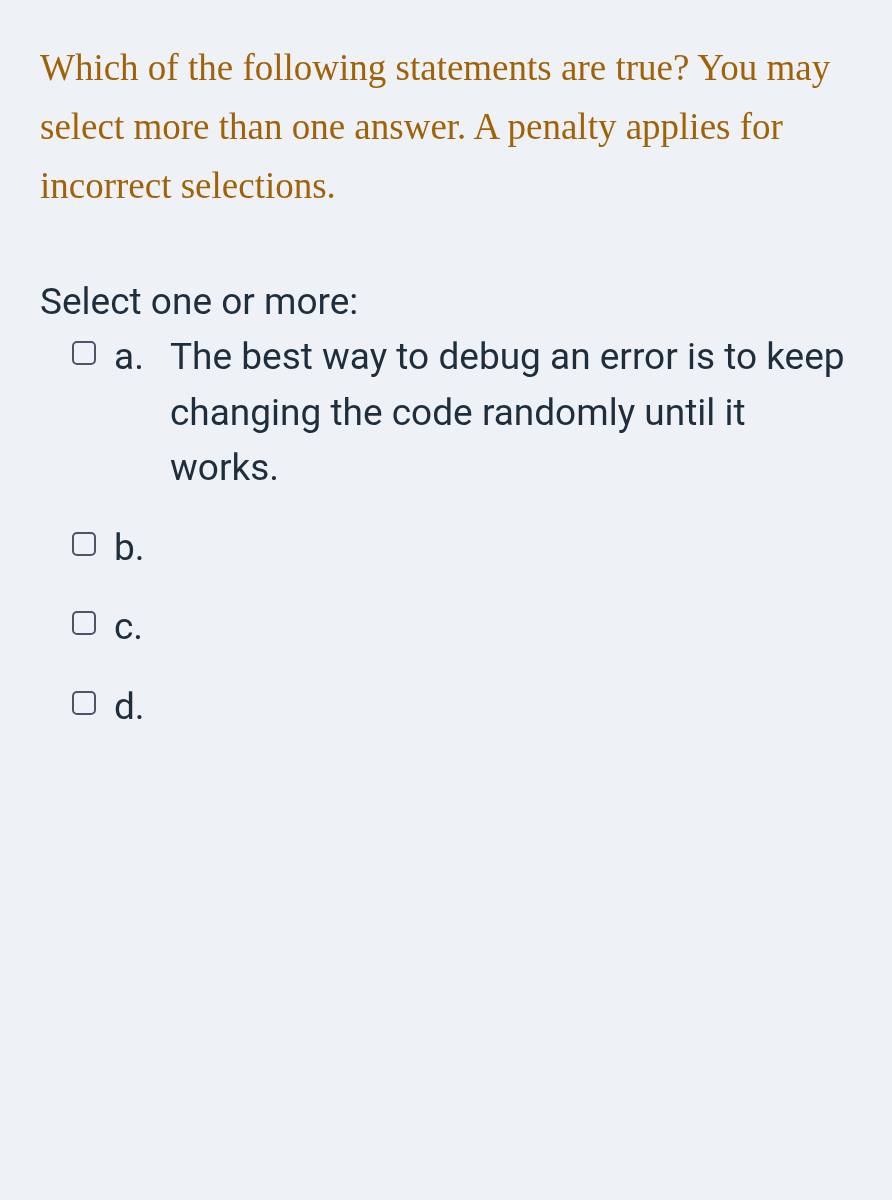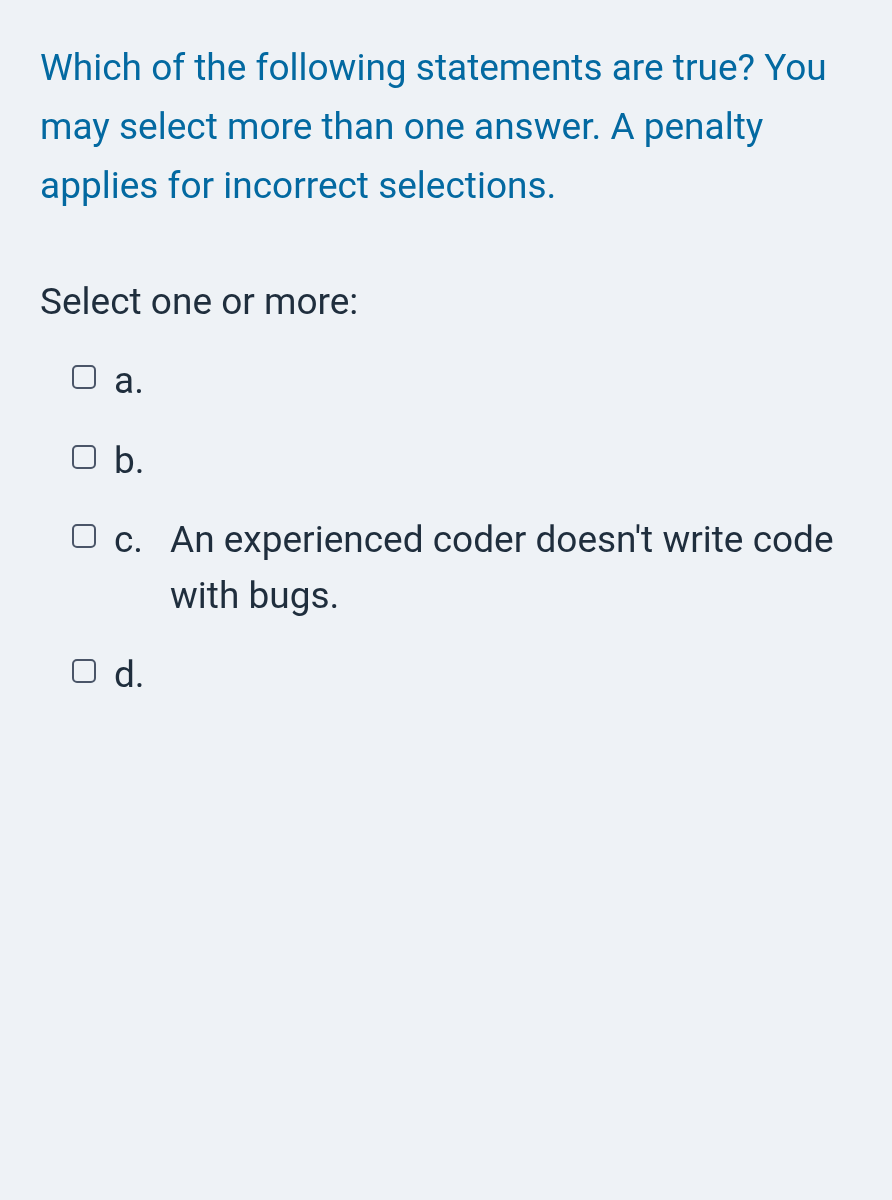--- a/index.html
+++ b/index.html
@@ -11,29 +11,29 @@
       font-family: -apple-system, BlinkMacSystemFont, "Segoe UI", Roboto, "Helvetica Neue", Arial, sans-serif;
       background-color: #eef2f6;
       width: 892px;
       min-height: 1200px;
       padding: 38px 40px;
       color: #1f2e3d;
     }
     .question-text {
       font-size: 37px;
       line-height: 1.6;
-      color: #0369a1;
+      color: #a16207;
       margin-bottom: 58px;
       font-weight: 400;
+      font-family: Liberation Serif, serif;
     }
     .select-prompt {
       font-size: 37px;
       line-height: 1.5;
       color: #1f2e3d;
-      margin-bottom: 24px;
       font-weight: 400;
     }
     .options-list {
       padding-left: 32px;
     }
     .option-row {
       display: flex;
       align-items: flex-start;
       margin-bottom: 24px;
     }
@@ -75,35 +75,35 @@
 
 <div class="select-prompt">Select one or more:</div>
 
 <div class="options-list">
 
   <div class="option-row">
     <div class="checkbox-wrapper">
       <input type="checkbox" style="">
     </div>
     <div class="option-letter">a.</div>
+    <div class="option-text">The best way to debug an error is to keep changing the code randomly until it works.</div>
   </div>
 
   <div class="option-row">
     <div class="checkbox-wrapper">
       <input type="checkbox" style="">
     </div>
     <div class="option-letter">b.</div>
   </div>
 
   <div class="option-row">
     <div class="checkbox-wrapper">
       <input type="checkbox" style="">
     </div>
     <div class="option-letter">c.</div>
-    <div class="option-text">An experienced coder doesn't write code with bugs.</div>
   </div>
 
   <div class="option-row">
     <div class="checkbox-wrapper">
       <input type="checkbox" style="">
     </div>
     <div class="option-letter">d.</div>
   </div>
 
 </div>

